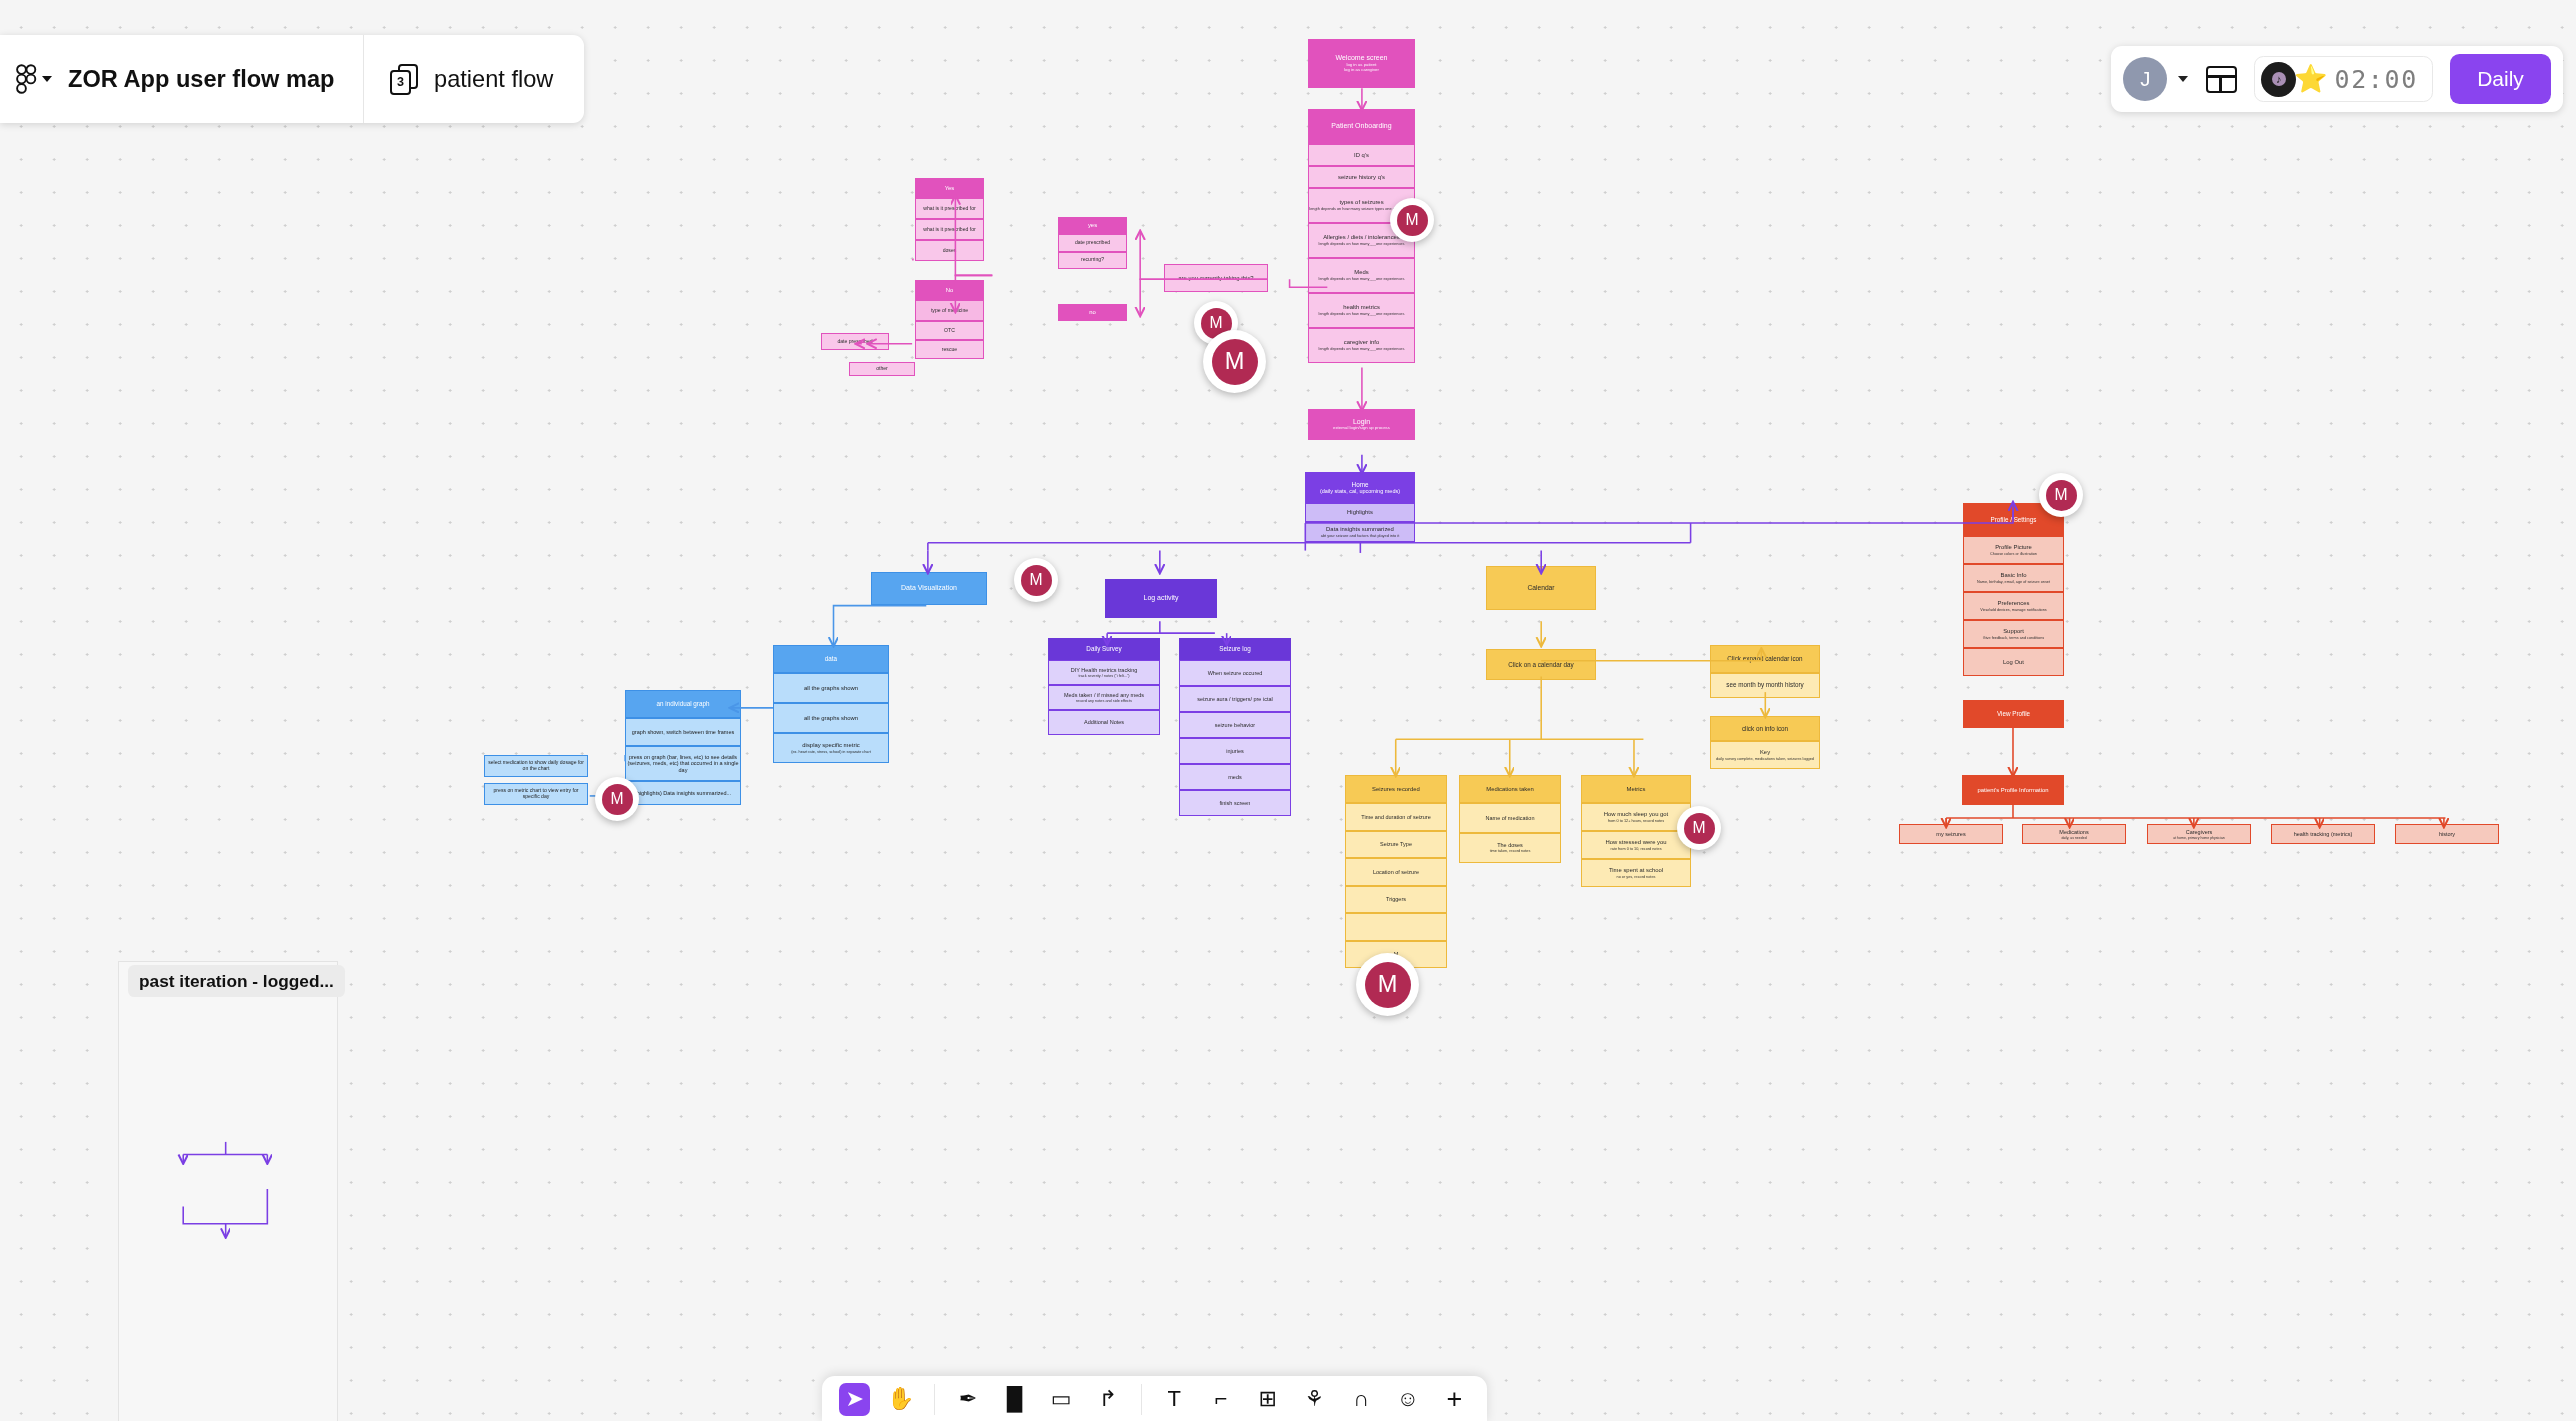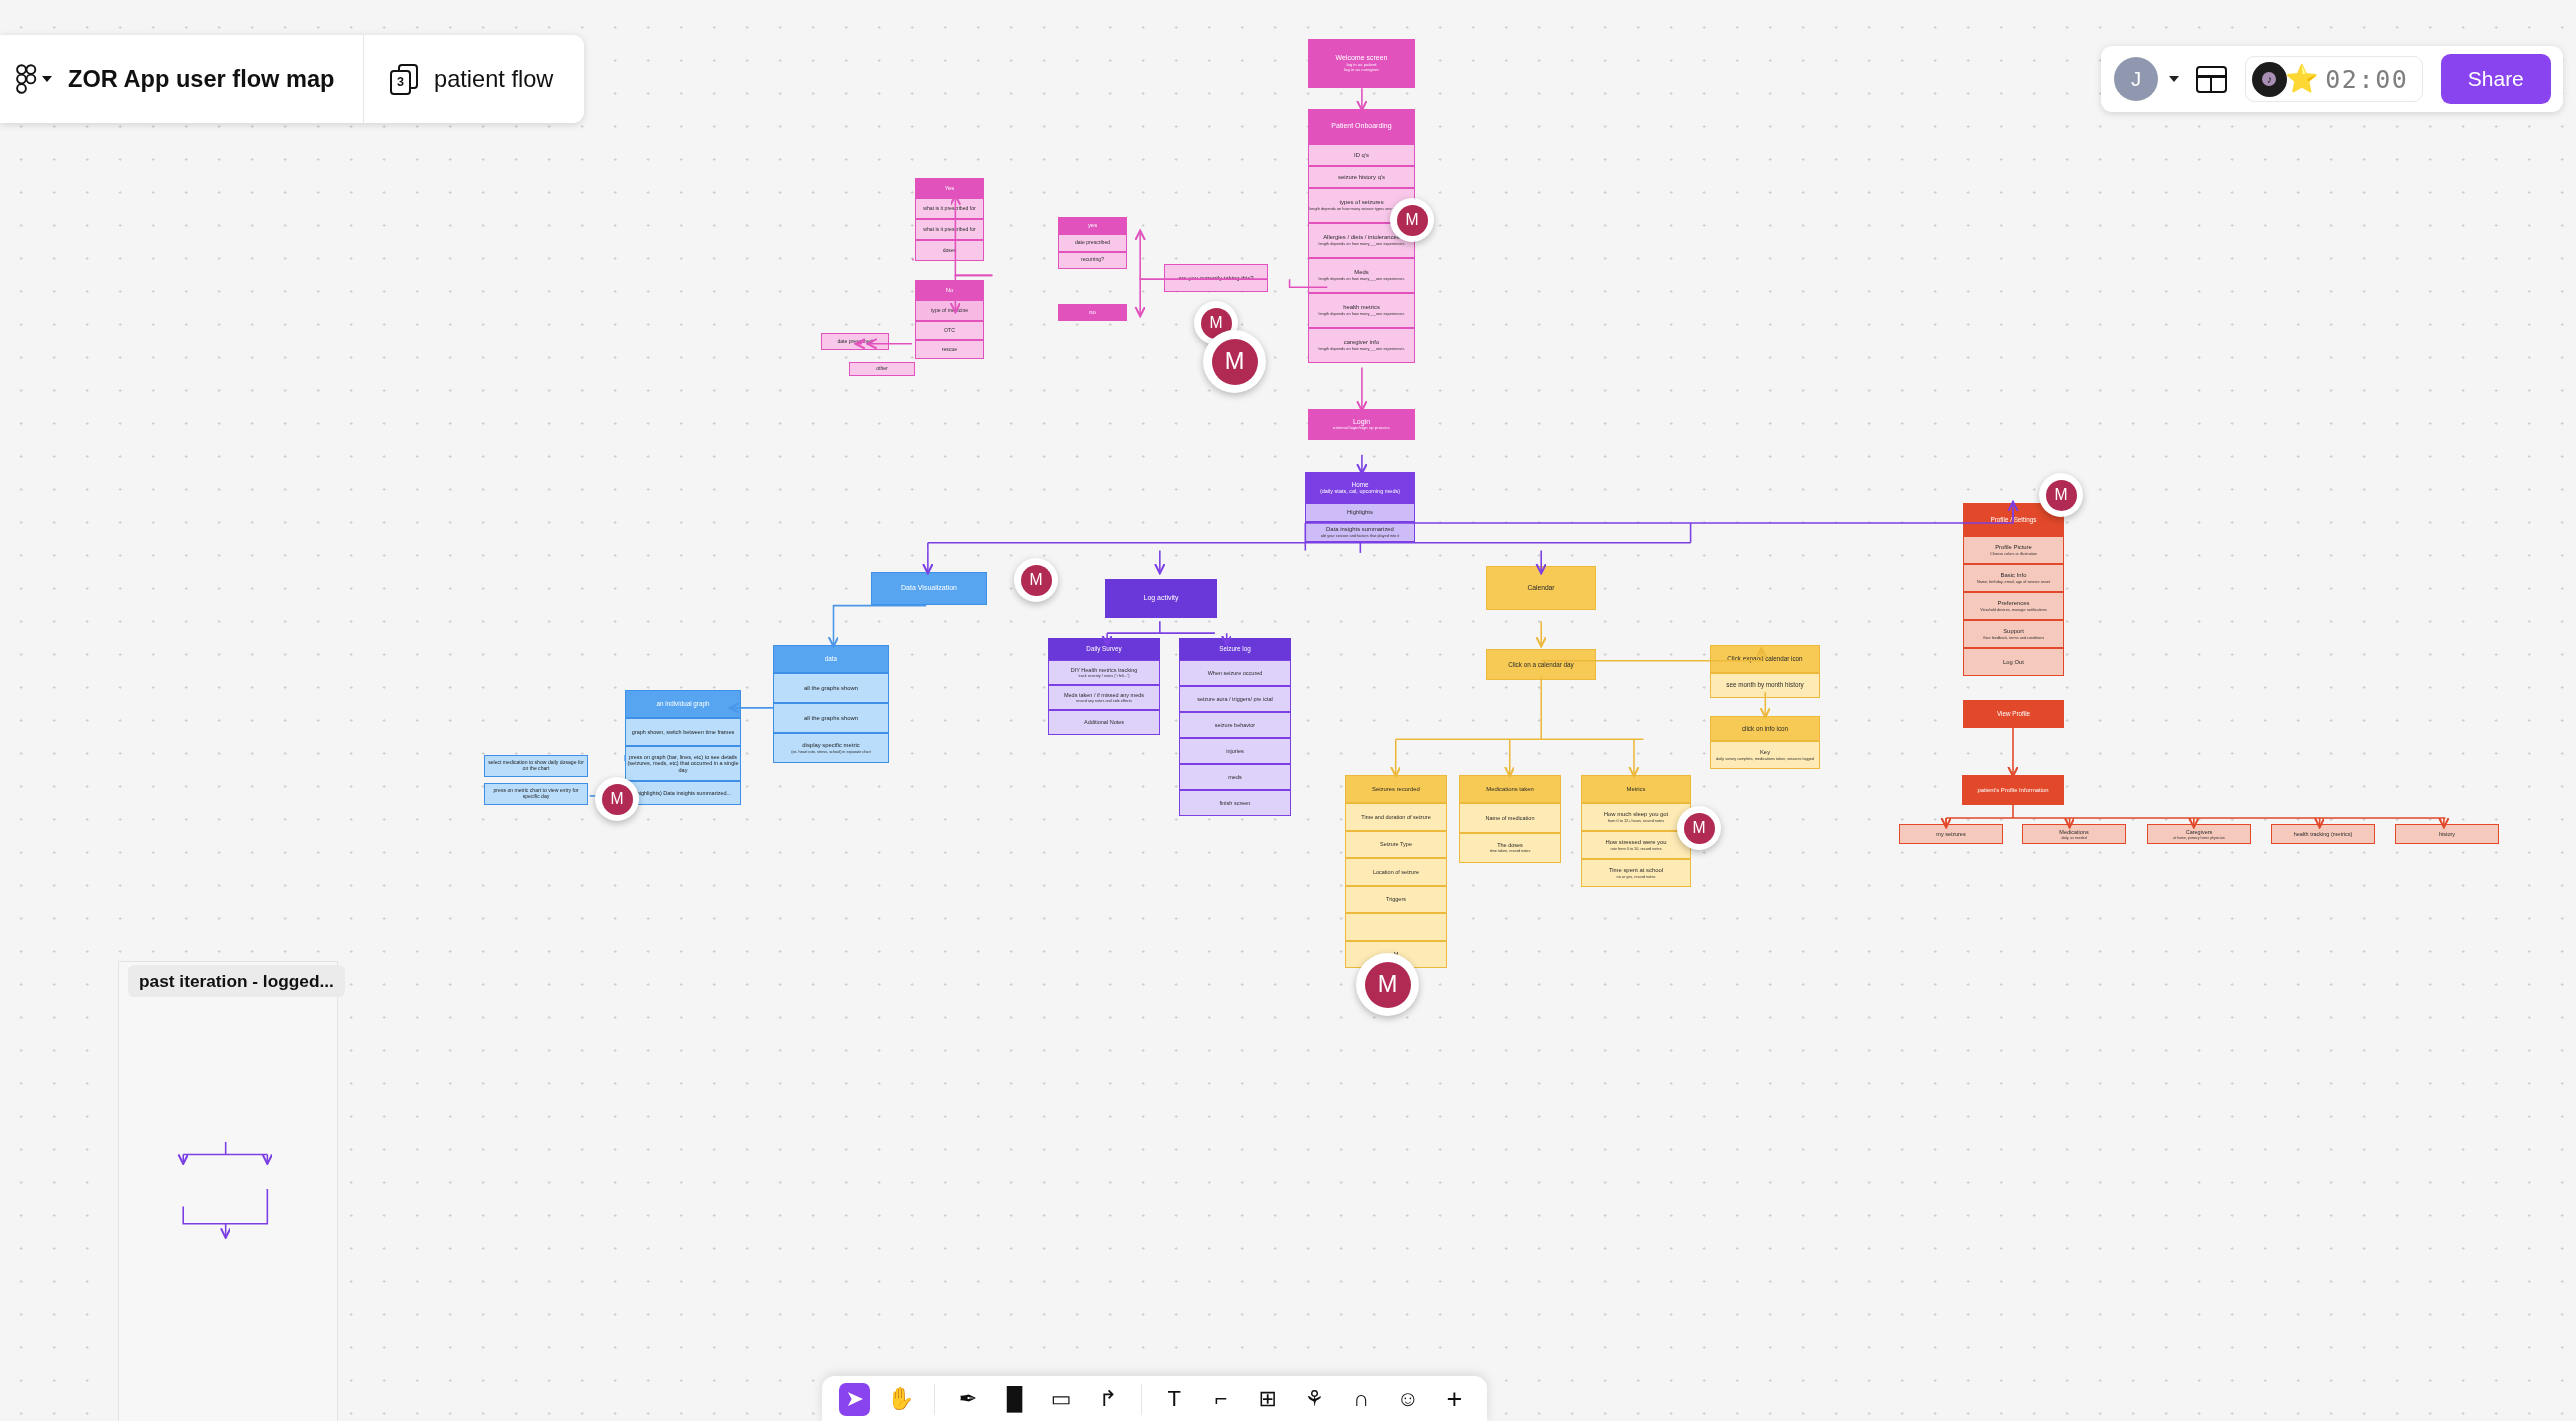--- a/index.html
+++ b/index.html
@@ -230,21 +230,21 @@
       <span class="chev-sm"></span>
     </div>
     <div class="grid-ico"></div>
     <div class="timer-chip">
       <div class="vinyl">
           <span>♪</span>
         </div>
       <div class="star">⭐</div>
       <div class="timer-txt">02:00</div>
     </div>
-    <button class="share-btn">Share</button>
+    <button class="share-btn">Daily</button>
   </div>
 </div>
 
 <div id="frame-past"></div>
 <div id="frame-past-title">past iteration - logged...</div>
 
 <div id="nodes">
     <div class="stack" style="left: 1308px; top: 39px; width: 107px;">
       <div class="node pk-h" style="height: 49px; font-size: 7px;">
         <span class="t">Welcome screen</span>

